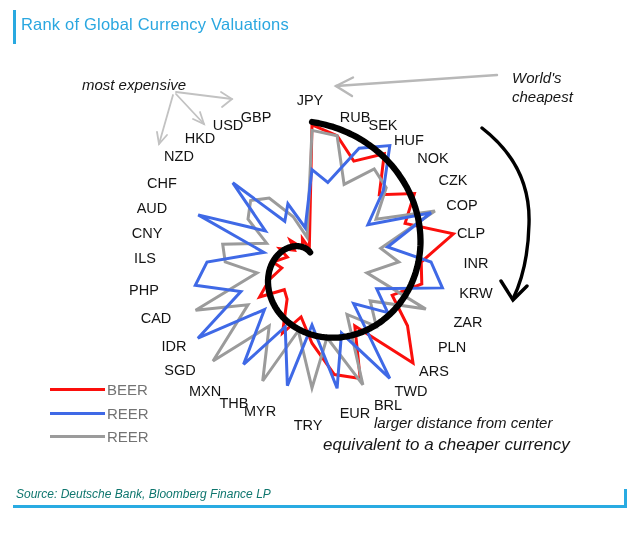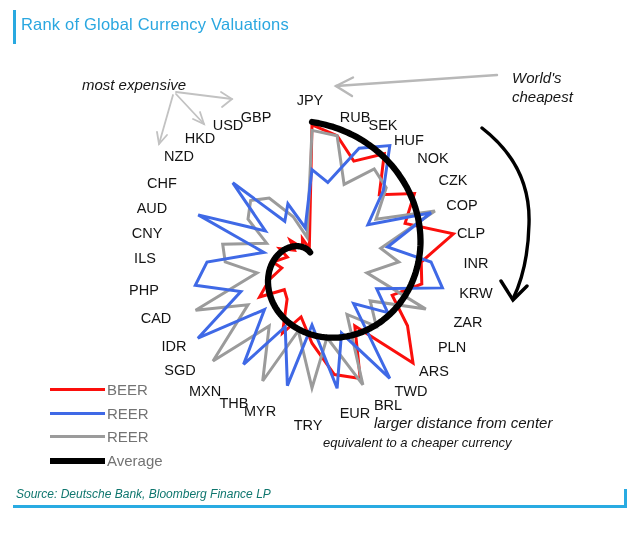--- a/index.html
+++ b/index.html
@@ -6,21 +6,21 @@
   .frame{position:relative;width:644px;height:534px;background:#fff;overflow:hidden;
          font-family:"Liberation Sans",sans-serif;}
   .title-accent{position:absolute;left:13px;top:10px;width:3px;height:34px;background:#29a9e0;}
   .title{position:absolute;left:21px;top:15px;font-size:16.5px;color:#2aa7e0;letter-spacing:.2px;}
   svg#radar{position:absolute;left:0;top:0;}
   .ann{position:absolute;color:#161616;white-space:nowrap;}
   .ann-most-expensive{left:68px;top:76px;width:132px;text-align:center;font-style:italic;font-size:15px;}
   .ann-worlds-cheapest{left:512px;top:68px;font-style:italic;font-size:15px;line-height:19px;}
   .ann-more-expensive{left:529px;top:163px;font-size:15.5px;line-height:21px;}
   .ann-note1{left:374px;top:414px;font-style:italic;font-size:15px;}
-  .ann-note2{left:323px;top:435px;font-style:italic;font-size:13px;text-align:right;}
+  .ann-note2{left:323px;top:435px;font-style:italic;font-size:17px;text-align:right;}
   .legend{position:absolute;left:50px;top:378px;}
   .legend-row{display:flex;align-items:center;height:23.6px;}
   .legend-swatch{display:inline-block;width:55px;margin-right:2px;flex:none;}
   .legend-label{font-size:15px;color:#737373;}
   .source-row{position:absolute;left:16px;top:487px;font-style:italic;font-size:12px;color:#0f766e;}
   .bottom-rule{position:absolute;left:13px;top:505px;width:614px;height:2.5px;background:#29abe2;}
   .bottom-tick{position:absolute;left:624px;top:489px;width:2.5px;height:18px;background:#29abe2;}
 </style>
 </head>
 <body>
@@ -104,22 +104,18 @@
         <span class="legend-label">BEER</span>
       </div>
       <div class="legend-row">
         <span class="legend-swatch" style="background: rgb(63, 105, 230); height: 3px;"></span>
         <span class="legend-label">REER</span>
       </div>
       <div class="legend-row">
         <span class="legend-swatch" style="background: rgb(155, 155, 155); height: 3px;"></span>
         <span class="legend-label">REER</span>
       </div>
-      <div class="legend-row">
-        <span class="legend-swatch" style="background: rgb(0, 0, 0); height: 6px;"></span>
-        <span class="legend-label">Average</span>
-      </div>
     </div>
 
   <div class="source-row">Source: Deutsche Bank, Bloomberg Finance LP</div>
   <div class="bottom-rule"></div>
   <div class="bottom-tick"></div>
 </div>
 
 </body></html>

